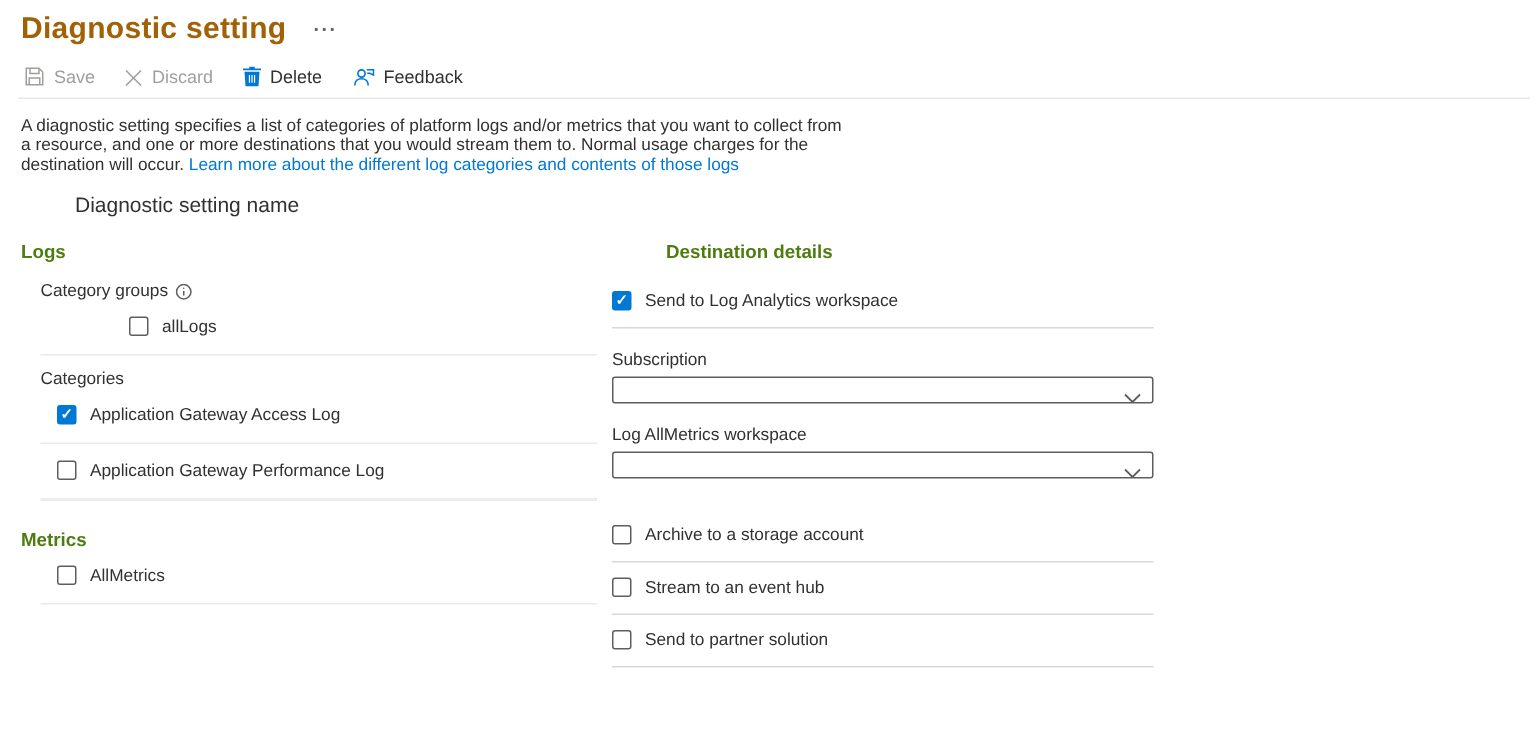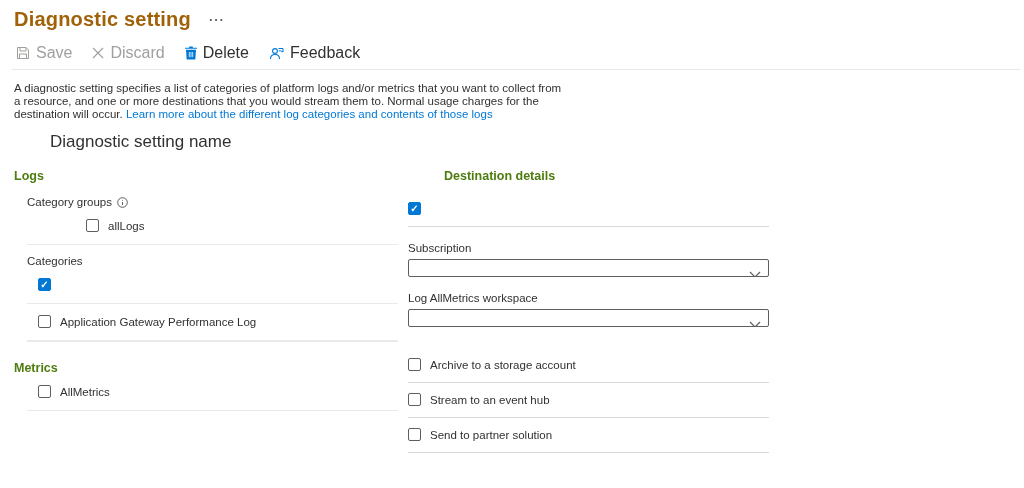--- a/index.html
+++ b/index.html
@@ -12,27 +12,27 @@
   
   .header { padding:8px 0 0 14px; display:flex; align-items:center; }
   .page-title { font-size:20px; font-weight:700; color:#a16207; letter-spacing:.2px; }
   .title-ellipsis { margin-left:18px; color:#605e5c; font-size:13px; font-weight:700; letter-spacing:1px; cursor:pointer; }
   
   .toolbar {
     margin:13px 4px 0 12px; padding:0 0 7px 4px;
     display:flex; align-items:center; gap:20px;
     border-bottom:1px solid #e8e8e8;
   }
-  .tb-item { display:flex; align-items:center; gap:6px; font-size:16px; cursor:pointer; }
+  .tb-item { display:flex; align-items:flex-end; gap:6px; font-size:12px; cursor:pointer; }
   .tb-item.disabled { color:#a19f9d; cursor:default; }
   .tb-item .ic { display:inline-flex; }
   
   .intro { margin:12px 0 0 14px; width:548px; font-size:11.5px; line-height:13px; color:#323130; }
   .intro a { color:#0078d4; text-decoration:none; cursor:pointer; }
-  .name-label { margin:11px 0 0 14px; font-size:17px;padding-left:36px; }
+  .name-label { margin:11px 0 0 14px; font-size:14px;padding-left:36px; }
   
   .columns { display:flex; margin-top:17px; padding-left:14px; }
   .col-left { width:384px; }
   .col-right { width:371px; }
   .section-h { font-size:12.5px; font-weight:700; color:#4d7c0f; }
   .sub-label { font-size:11.5px; color:#323130; }
   .divider-l { border-top:1px solid #eaeaea; margin-left:13px; }
   .divider-r { border-top:1px solid #d8d8d8; margin-left:10px; }
   
   .cb {
@@ -146,20 +146,21 @@
       <span class="cb" data-checked="false"></span>
       <span class="lbl">allLogs</span>
     </div>
 
     <div class="divider-l"></div>
 
     <div class="sub-label categories-label">Categories</div>
 
     <div class="cb-row cat-row">
       <span class="cb" data-checked="true"></span>
+      <span class="lbl">Application Gateway Access Log</span>
     </div>
     <div class="divider-l"></div>
 
     <div class="cb-row cat-row">
       <span class="cb" data-checked="false"></span>
       <span class="lbl">Application Gateway Performance Log</span>
     </div>
     <div class="divider-l"></div>
 
     <div class="divider-l"></div>
@@ -171,20 +172,21 @@
       <span class="lbl">AllMetrics</span>
     </div>
     <div class="divider-l"></div>
   </div>
 
   <div class="col-right">
     <div class="section-h dest-h">Destination details</div>
 
     <div class="cb-row law-row">
       <span class="cb" data-checked="true"></span>
+      <span class="lbl">Send to Log Analytics workspace</span>
     </div>
     <div class="divider-r"></div>
 
     <div class="field-label">Subscription</div>
     <div class="dropdown">
       <span></span>
       <span class="chev">
         <svg width="12" height="7" viewBox="0 0 12 7" fill="none" stroke="#605e5c" stroke-width="1.2">
           <polyline points="1,1 6,6 11,1"></polyline>
         </svg>

